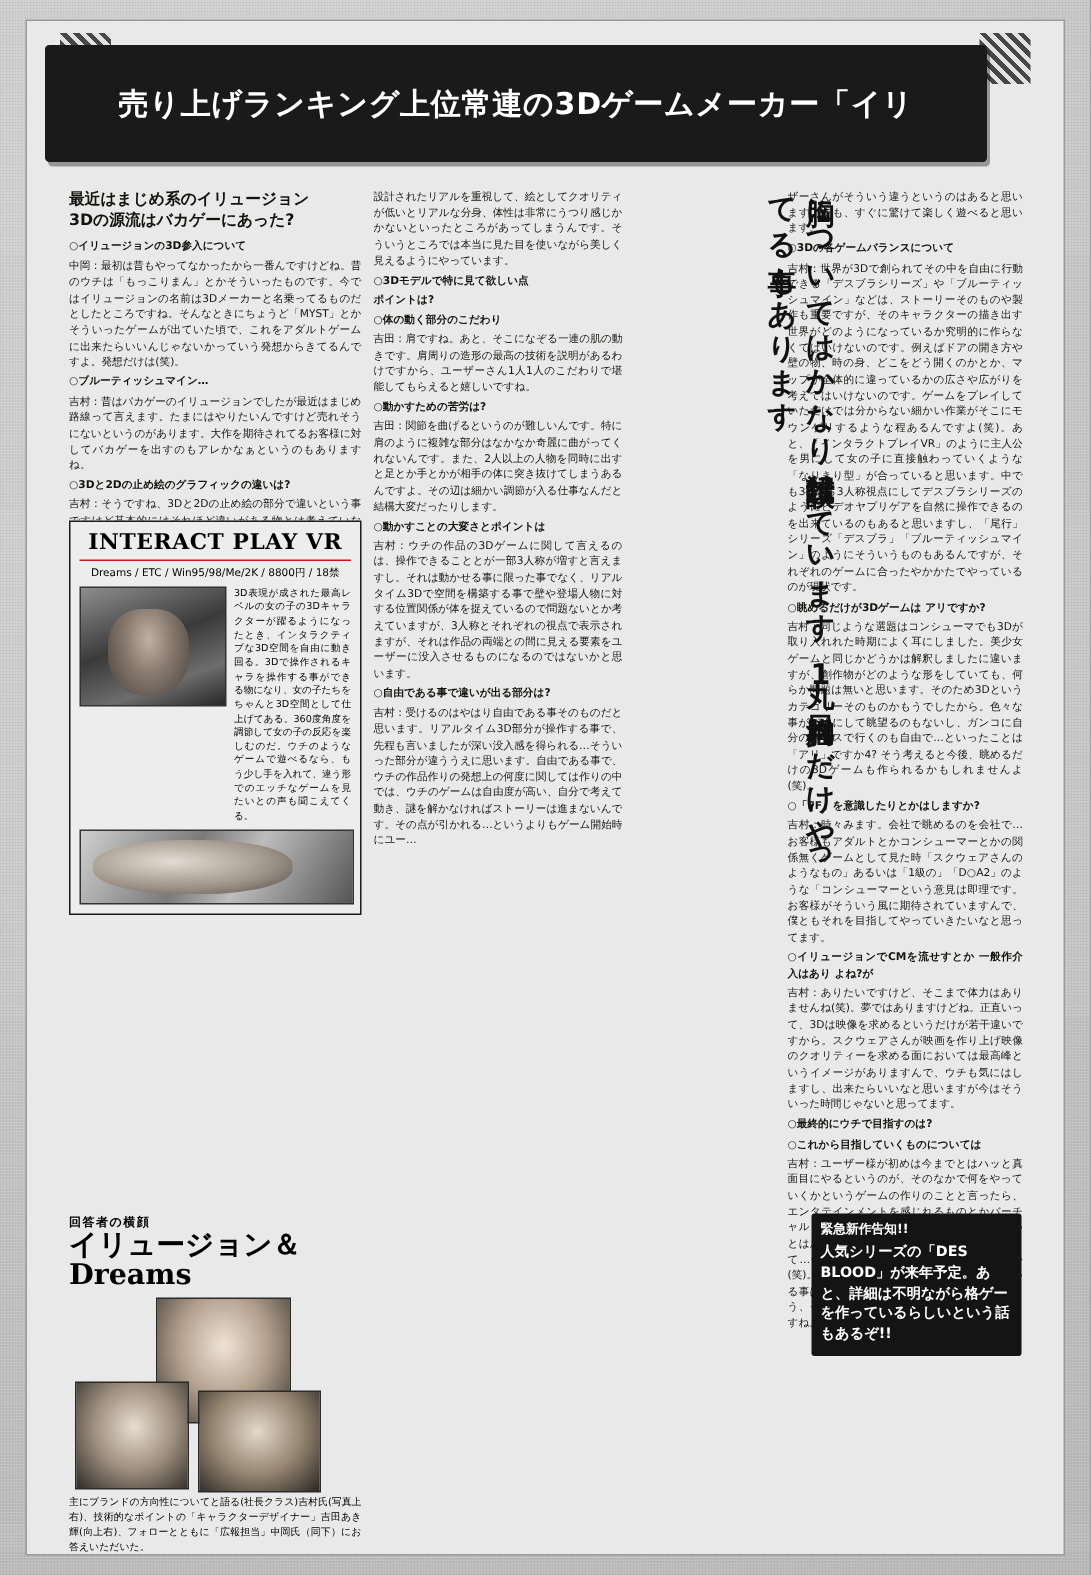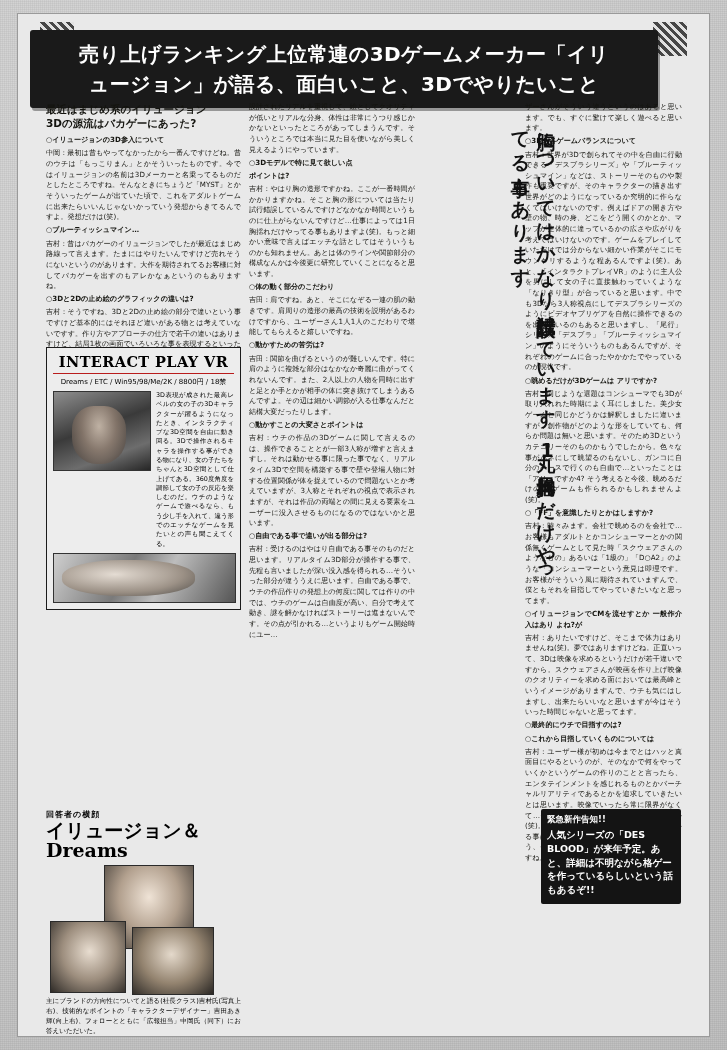--- a/index.html
+++ b/index.html
@@ -66,21 +66,21 @@
       repeating-linear-gradient(45deg, #2a2a2a 0 3px, #e0e0e0 3px 6px);
     opacity: .85;
   }
   .corner.tl { left: 22px; top: 8px; }
   .corner.tr { right: 22px; top: 8px; }
 
   
   .cols {
     position: absolute;
     left: 28px;
-    top: 88px;
+    top: 112px;
     width: 636px;
     height: 910px;
   }
   .col {
     position: absolute;
     top: 0;
     font-size: 7.1px;
     line-height: 1.5;
     color: #14140f;
     text-align: justify;
@@ -260,42 +260,40 @@
 <div class="page">
   <div class="paper-bg"></div>
   <div class="inner">
 
     <div class="corner tl"></div>
     <div class="corner tr"></div>
 
     <div class="banner">
       <div class="banner-text">
         <div>売り上げランキング上位常連の3Dゲームメーカー「イリ</div>
-        <div>ュージョン」が語る、面白いこと、3Dでやりたいこと</div>
       </div>
     </div>
 
     <div class="cols">
 
       <div class="col col-left">
         <div class="col-head" style="white-space:pre-line">最近はまじめ系のイリュージョン
 3Dの源流はバカゲーにあった?</div>
         <p class="q">○イリュージョンの3D参入について</p>
         <p>中岡：最初は昔もやってなかったから一番んですけどね。昔のウチは「もっこりまん」とかそういったものです。今ではイリュージョンの名前は3Dメーカーと名乗ってるものだとしたところですね。そんなときにちょうど「MYST」とかそういったゲームが出ていた頃で、これをアダルトゲームに出来たらいいんじゃないかっていう発想からきてるんですよ。発想だけは(笑)。</p>
         <p class="q">○ブルーティッシュマイン…</p>
         <p>吉村：昔はバカゲーのイリュージョンでしたが最近はまじめ路線って言えます。たまにはやりたいんですけど売れそうにないというのがあります。大作を期待されてるお客様に対してバカゲーを出すのもアレかなぁというのもありますね。</p>
         <p class="q">○3Dと2Dの止め絵のグラフィックの違いは?</p>
         <p>吉村：そうですね、3Dと2Dの止め絵の部分で違いという事ですけど基本的にはそれほど違いがある物とは考えていないですす。作り方やアプローチの仕方で若干の違いはありますけど、結局1枚の画面でいろいろな事を表現するといった目的は同じですが、気を使ってるポイントとしては一枚で表示できるものですけど、強いて言えば違うのは最終的な仕上げの部分です。たとえば全体のバランスとか光源設定ですね。また、ディフォルメに関しても、そこの部分によってデザイナーが方向性が違ってきて、ディフォルメのポイントも変わってきます。たとえば「VR」や「尾行2」のようなキャラは2Dのアニメキャラクターに近い感じがありますので、そこでもリアル系じゃないながらもみたいな3Dになるんだと思うんです。べた塗り的な絵柄の段階になるようなレンダリングをしたりとかします。一方で「レクイエムバー」や「デスブラッド」シリーズ等は、人間の質感に近いものになり、現実とは違った感じ…</p>
       </div>
 
       <div class="col" style="left:203px;width:166px;">
         <p>設計されたリアルを重視して、絵としてクオリティが低いとリアルな分身、体性は非常にうつり感じかかないといったところがあってしまうんです。そういうところでは本当に見た目を使いながら美しく見えるようにやっています。</p>
         <p class="q">○3Dモデルで特に見て欲しい点</p>
         <p class="q">ポイントは?</p>
-        <p>吉村：やはり胸の造形ですかね。ここが一番時間がかかりますかね。そこと胸の形については当たり試行錯誤しているんですけどなかなか時間というものに仕上がらないんですけど…仕事によっては1日胸揺れだけやってる事もありますよ(笑)。もっと細かい意味で言えばエッチな話としてはそういうものかも知れません。あとは体のラインや関節部分の構成なんかは今後更に研究していくことになると思います。</p>
         <p class="q">○体の動く部分のこだわり</p>
         <p>吉田：肩ですね。あと、そこになぞる一連の肌の動きです。肩周りの造形の最高の技術を説明があるわけですから、ユーザーさん1人1人のこだわりで堪能してもらえると嬉しいですね。</p>
         <p class="q">○動かすための苦労は?</p>
         <p>吉田：関節を曲げるというのが難しいんです。特に肩のように複雑な部分はなかなか奇麗に曲がってくれないんです。また、2人以上の人物を同時に出すと足とか手とかが相手の体に突き抜けてしまうあるんですよ。その辺は細かい調節が入る仕事なんだと結構大変だったりします。</p>
         <p class="q">○動かすことの大変さとポイントは</p>
         <p>吉村：ウチの作品の3Dゲームに関して言えるのは、操作できることとが一部3人称が増すと言えますし。それは動かせる事に限った事でなく、リアルタイム3Dで空間を構築する事で壁や登場人物に対する位置関係が体を捉えているので問題ないとか考えていますが、3人称とそれぞれの視点で表示されますが、それは作品の両端との間に見える要素をユーザーに没入させるものになるのではないかと思います。</p>
         <p class="q">○自由である事で違いが出る部分は?</p>
         <p>吉村：受けるのはやはり自由である事そのものだと思います。リアルタイム3D部分が操作する事で、先程も言いましたが深い没入感を得られる…そういった部分が違ううえに思います。自由である事で、ウチの作品作りの発想上の何度に関しては作りの中では、ウチのゲームは自由度が高い、自分で考えて動き、謎を解かなければストーリーは進まないんです。その点が引かれる…というよりもゲーム開始時にユー…</p>
       </div>
 

